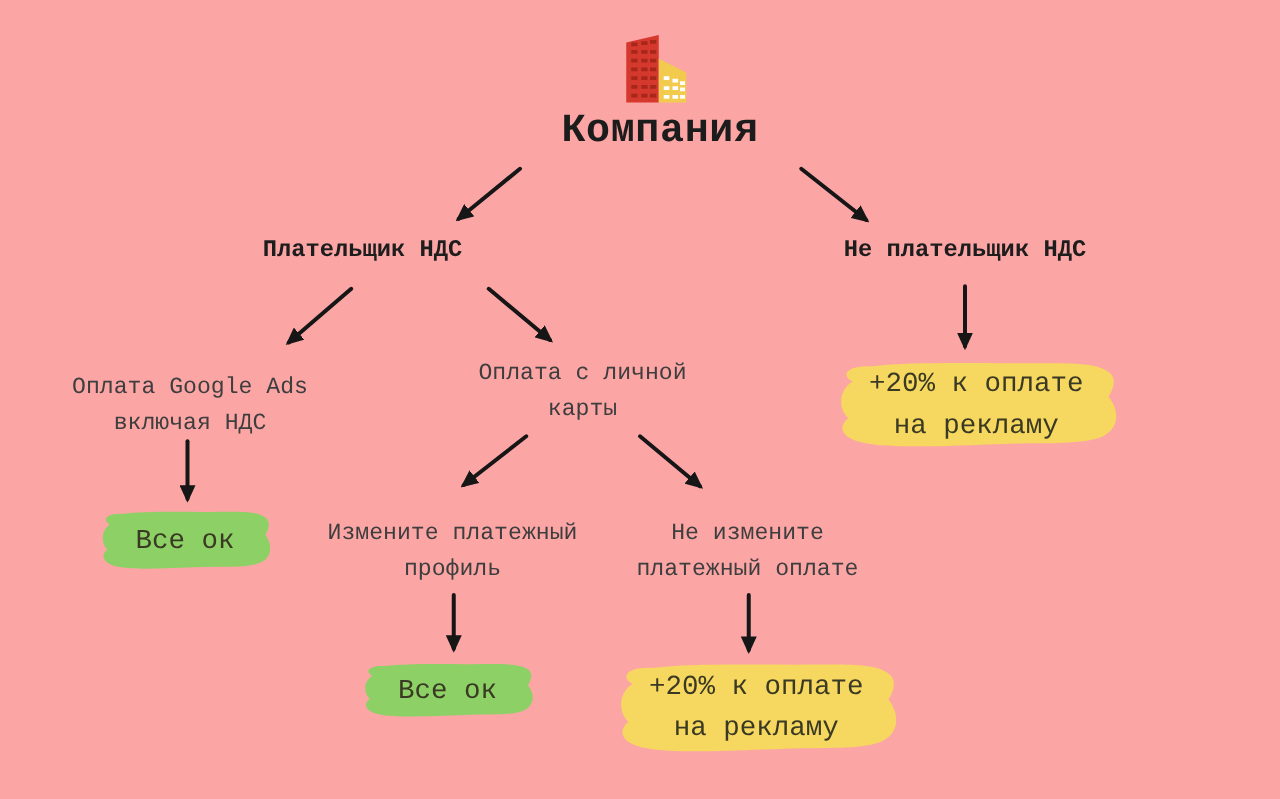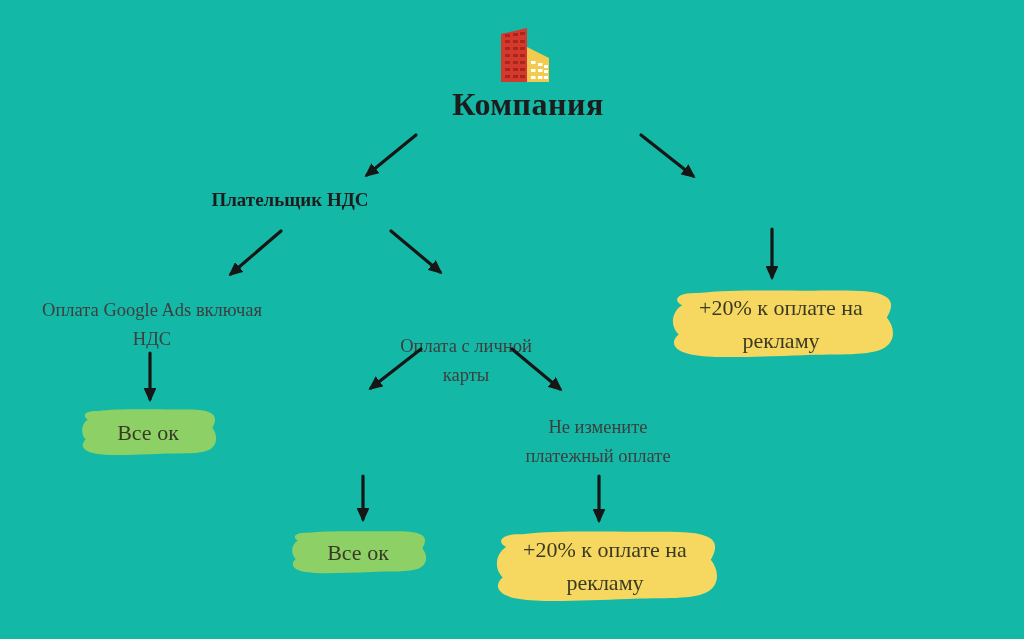--- a/index.html
+++ b/index.html
@@ -1,18 +1,18 @@
 <!DOCTYPE html>
 <html><head>
 <meta charset="utf-8">
 <style>
   html,body{margin:0;padding:0;background:#ffffff;}
   .stage{
-    position:relative;width:1024px;height:639px;background:#14b8a6;
-    font-family:Liberation Serif, serif;overflow:hidden;
+    position:relative;width:1024px;height:639px;background:#fca5a5;
+    font-family:Liberation Mono, monospace;overflow:hidden;
   }
   .abs{position:absolute;}
   .center{text-align:center;}
   .title{
     font-size:32px;font-weight:800;color:#1c1c1c;letter-spacing:.5px;
   }
   .branch{
     font-size:19px;font-weight:700;color:#1d1d1d;
   }
   .body-node{
@@ -90,23 +90,25 @@
         <rect x="50" y="50" width="4" height="3"></rect>
       <rect x="37" y="56" width="4.5" height="3"></rect>
         <rect x="44" y="56" width="4.5" height="3"></rect>
         <rect x="50" y="56" width="4" height="3"></rect>
     </g>
   </svg>
 
   <div class="abs center title" style="left:328px;top:86px;width:400px;">Компания</div>
 
   <div class="abs center branch" style="left:160px;top:189px;width:260px;">Плательщик НДС</div>
+  <div class="abs center branch" style="left:642px;top:189px;width:260px;">Не плательщик НДС</div>
 
   <div class="abs center body-node" style="left:42px;top:296px;width:220px;">Оплата Google Ads включая НДС</div>
-  <div class="abs center body-node" style="left:376px;top:285px;width:180px;margin-top:47px;">Оплата с личной карты</div>
+  <div class="abs center body-node" style="left:376px;top:285px;width:180px;">Оплата с личной карты</div>
+  <div class="abs center body-node" style="left:250px;top:413px;width:224px;">Измените платежный профиль</div>
   <div class="abs center body-node" style="left:506px;top:413px;width:184px;">Не измените платежный оплате</div>
 
   <div class="abs hl" style="left:666px;top:287px;width:230px;height:73px;">
     <svg class="patch" viewBox="0 0 200 60" preserveAspectRatio="none">
       <path d="M14,15 C5,11 10,4 28,5 C55,2 95,3 128,3 C155,3 180,2 189,7 C199,11 196,19 192,25 C199,33 200,44 190,50 C178,57 150,55 120,56 C85,57 45,59 26,56 C8,54 2,46 11,39 C3,32 5,20 14,15 Z" fill="#f6d75f"></path>
     </svg>
     <span class="hl-text">+20% к оплате на рекламу</span>
   </div>
 
   <div class="abs hl" style="left:78px;top:407px;width:140px;height:50px;">

